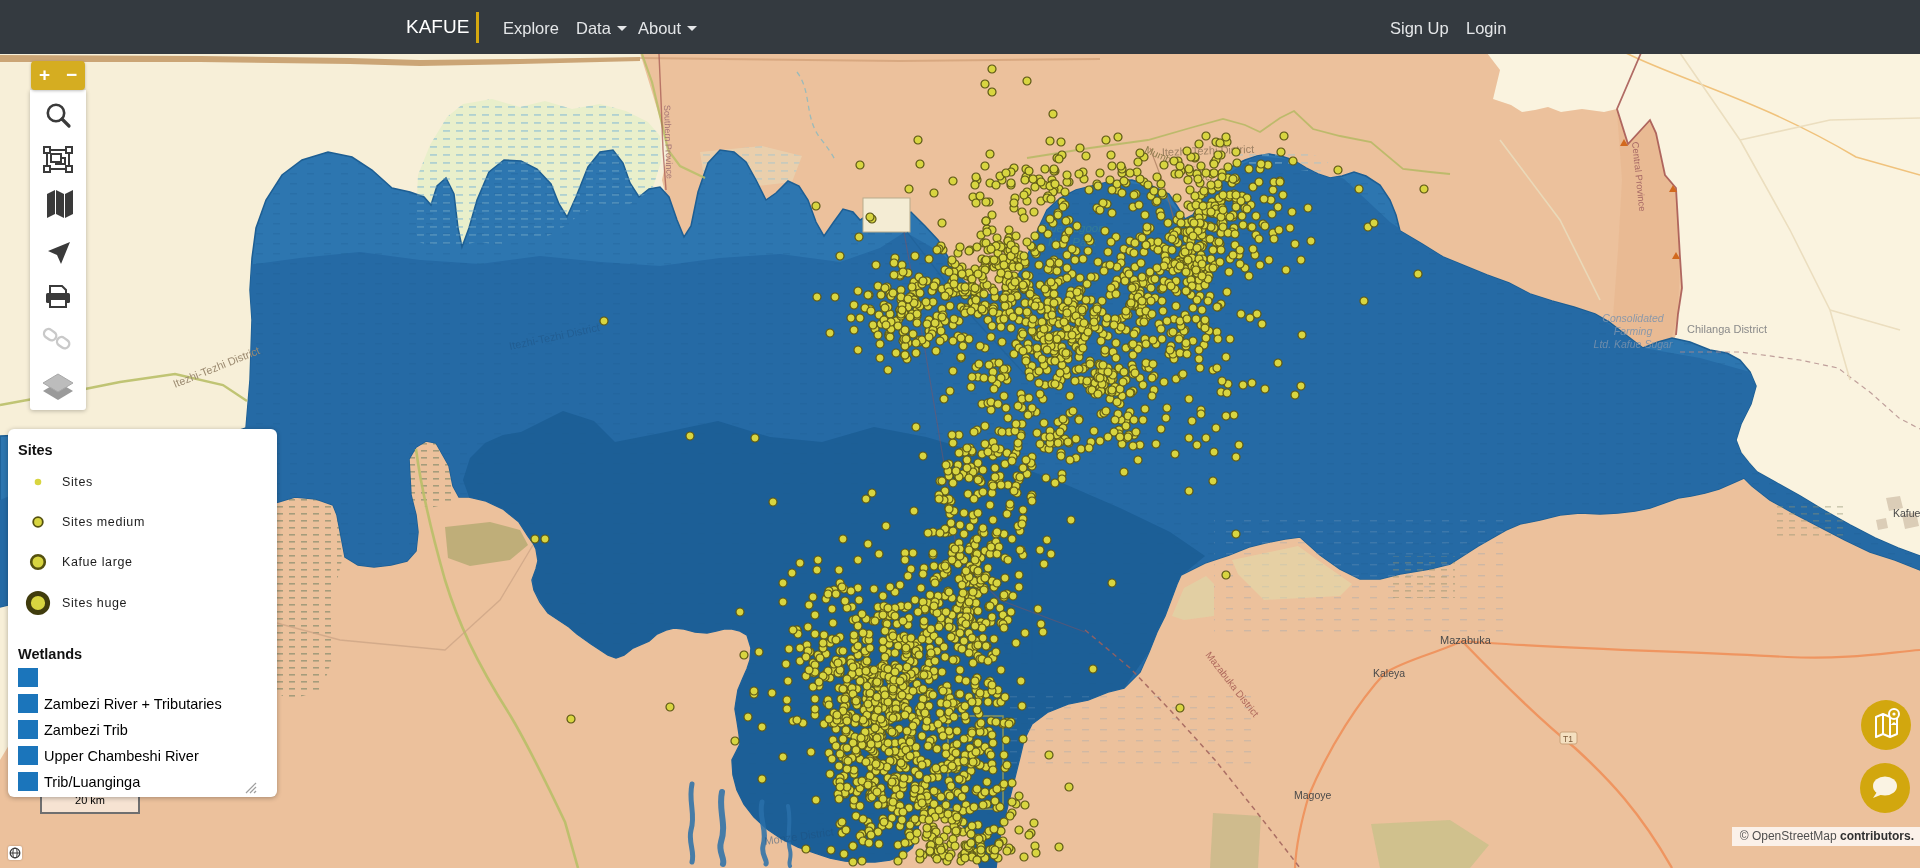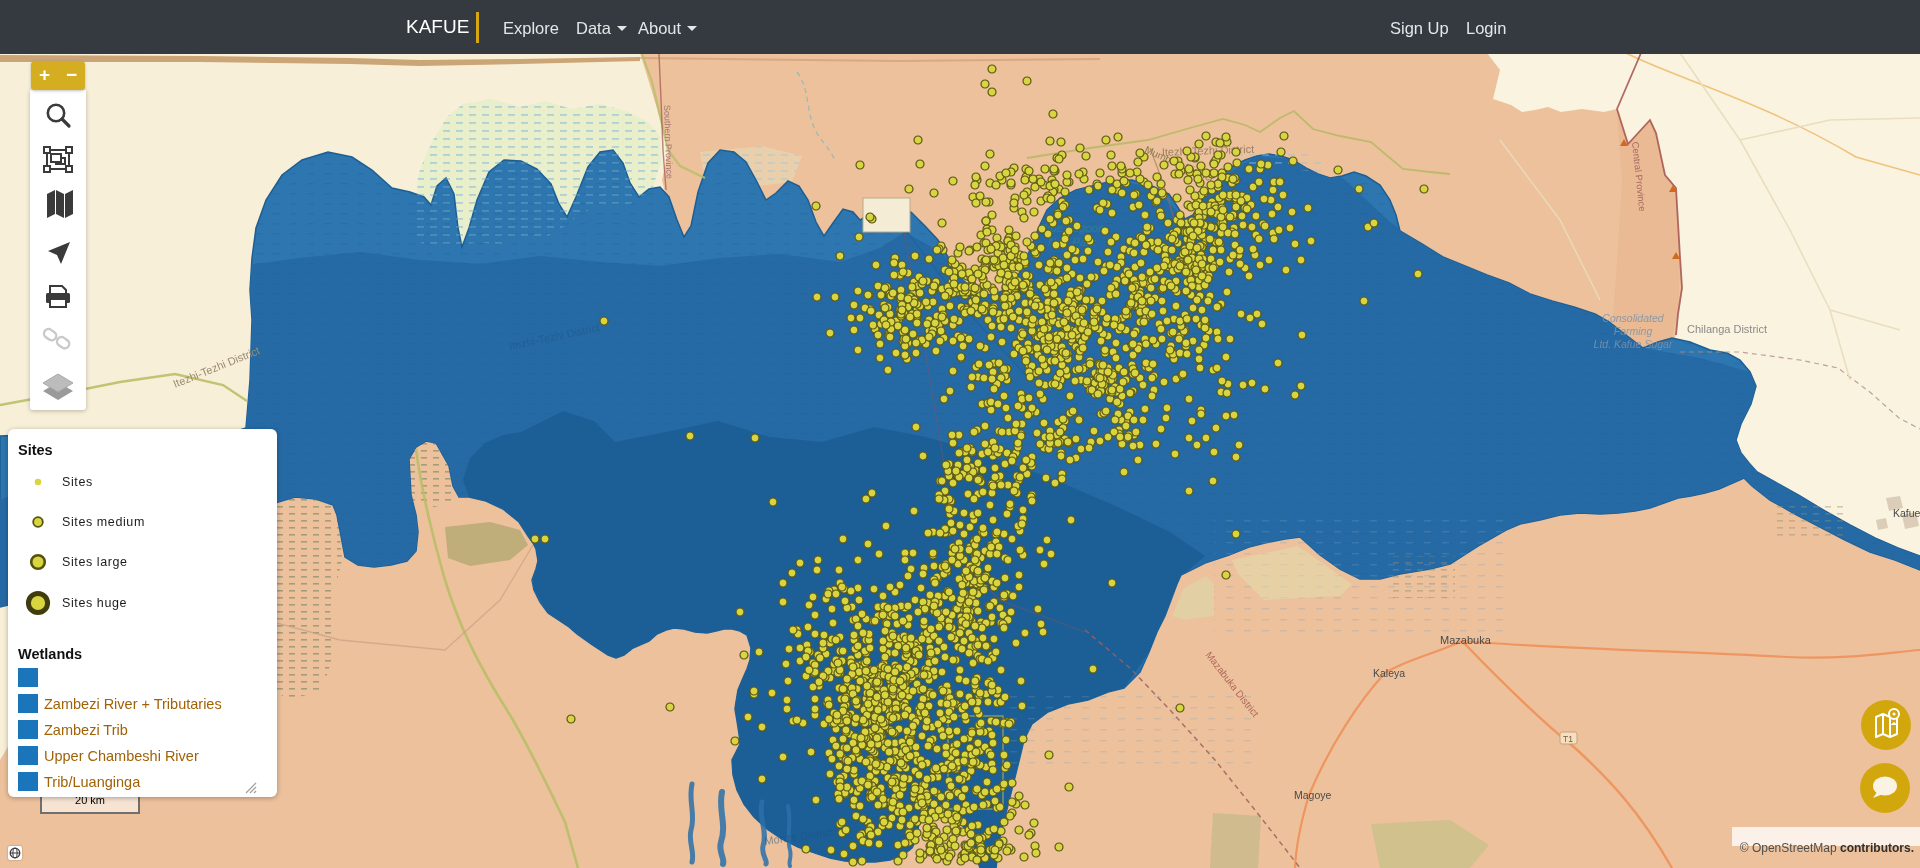--- a/index.html
+++ b/index.html
@@ -15,31 +15,31 @@
   
   #zoomctl { position:absolute; left:31px; top:61px; width:54px; height:29px; background:#d5ad21; border-radius:4px; z-index:20; box-shadow:0 1px 3px rgba(0,0,0,.25); }
   #zoomctl span { position:absolute; top:0; height:29px; line-height:27px; color:#fff; font-size:19px; font-weight:bold; text-align:center; width:27px;}
   
   #toolbar { position:absolute; left:30px; top:90px; width:56px; height:320px; background:#fff; z-index:19; box-shadow:0 1px 4px rgba(0,0,0,.25); border-radius:0 0 3px 3px;}
   #toolbar svg { position:absolute; left:0; }
   
   #legend { position:absolute; left:8px; top:429px; width:269px; height:368px; background:#fff; border-radius:6px; box-shadow:0 1px 5px rgba(0,0,0,.3); z-index:21; overflow:hidden;}
   #legend h3 { font-size:14.5px; color:#111; font-weight:bold; }
   .lrow { position:absolute; font-size:12.5px; color:#1c1c1c; letter-spacing:0.6px; }
-  .wrow { position:absolute; font-size:14.5px; color:#a16207; }
+  .wrow { position:absolute; font-size:14.5px; color:#000000; }
   .wsq  { position:absolute; left:10px; width:20px; height:19px; background:#1b75bb; }
   
   #scale { position:absolute; left:40px; top:782px; width:100px; height:32px; background:rgba(255,255,255,.55); border:2px solid #6f6f6f; border-top:none; z-index:15; text-align:center; }
   #scale div { margin-top:12px; font-size:11px; color:#000; }
   
   #globebtn { position:absolute; left:8px; top:846px; width:14px; height:14px; background:#fff; border-radius:2px; z-index:15; box-shadow:0 0 2px rgba(0,0,0,.3);}
   
   .fab { position:absolute; border-radius:50%; background:#d2a70e; z-index:22; }
   
-  #attrib { position:absolute; right:0; top:827px; height:19px; background:rgba(255,255,255,.78); z-index:23; font-size:12px; line-height:19px; padding:12px 6px 0 8px; color:#4f4f4f;}
+  #attrib { position:absolute; right:0; top:827px; height:19px; background:rgba(255,255,255,.78); z-index:23; font-size:12px; line-height:19px; padding:0 6px 0 8px; color:#4f4f4f;}
   #attrib b { color:#303030; }
 </style>
 </head>
 <body>
 <div id="stage">
 <svg id="mapsvg" width="1920" height="868" viewBox="0 0 1920 868">
 <defs>
   <circle id="d" r="4.0" fill="#d8d540" stroke="#5c5716" stroke-width="1.2"></circle>
   <clipPath id="blueclip">
           <path d="M252,258 L256,228 L266,200 L282,175 L302,160 L328,152 L352,157 L372,170 L392,188 L410,192 L424,197 L431,205 L437,186 L446,178 L454,194 L458,228 L462,247 L469,228 L477,200 L489,172 L504,160 L521,161 L537,169 L551,184 L559,204 L567,217 L576,197 L588,167 L600,152 L613,150 L623,163 L630,183 L639,197 L649,189 L660,187 L669,197 L677,220 L684,237 L691,226 L698,192 L708,163 L720,150 L734,152 L746,162 L756,180 L766,200 L776,193 L788,181 L799,186 L808,200 L816,222 L824,236 L833,223 L843,209 L853,212 L860,220 L866,216 L872,206 L878,212 L883,227 L889,216 L896,209 L903,215 L911,212 L925,226 L938,240 L951,262 L963,280 L975,291 L991,295 L1005,290 L1015,280 L1023,267 L1031,247 L1039,227 L1047,210 L1060,198 L1076,190 L1092,186 L1112,181 L1132,180 L1152,186 L1169,194 L1177,206 L1185,219 L1193,215 L1201,202 L1209,190 L1217,180 L1225,172 L1233,166 L1245,160 L1257,156 L1269,154 L1281,156 L1293,160 L1306,168 L1318,174 L1330,178 L1342,176 L1354,172 L1366,176 L1380,185 L1390,200 L1396,215 L1400,231 L1422,244 L1443,257 L1465,266 L1487,275 L1509,283 L1530,294 L1552,301 L1574,307 L1595,314 L1609,322 L1626,335 L1643,348 L1658,342 L1672,338 L1690,342 L1710,350 L1727,353 L1740,360 L1750,372 L1756,386 L1751,404 L1741,424 L1736,440 L1741,453 L1749,463 L1757,472 L1775,482 L1800,496 L1825,511 L1850,525 L1875,538 L1898,548 L1920,556 L1920,570 L1895,560 L1870,552 L1845,540 L1820,527 L1795,514 L1770,500 L1752,486 L1744,478 L1735,482 L1719,489 L1705,493 L1691,496 L1678,498 L1664,503 L1650,508 L1635,511 L1618,513 L1600,514 L1580,513 L1560,515 L1540,520 L1520,524 L1506,530 L1478,546 L1450,564 L1430,569 L1400,574 L1380,579 L1360,579 L1340,569 L1320,555 L1300,537 L1285,539 L1265,543 L1249,547 L1229,555 L1205,563 L1181,575 L1177,584 L1165,616 L1157,632 L1149,652 L1140,672 L1124,688 L1108,692 L1088,700 L1068,704 L1048,712 L1032,724 L1024,740 L1020,757 L1016,773 L1012,789 L1008,805 L1004,821 L1000,837 L998,853 L996,868 L980,868 L978,862 L975,853 L972,844 L969,834 L962,825 L953,819 L944,814 L934,812 L925,816 L919,822 L917,838 L912,848 L903,855 L890,860 L875,862 L860,862 L845,861 L830,858 L815,853 L798,847 L782,839 L767,829 L754,817 L744,804 L737,790 L733,775 L732,760 L736,752 L738,748 L740,744 L739,734 L737,721 L735,709 L736,702 L738,690 L743,678 L747,669 L750,660 L751,648 L747,635 L740,631 L732,629 L724,629 L716,631 L707,633 L695,632 L684,629 L674,628 L666,630 L657,634 L649,641 L633,648 L624,655 L616,658 L608,655 L591,644 L577,634 L569,627 L548,613 L540,602 L534,590 L532,580 L536,569 L538,561 L536,549 L533,543 L528,536 L519,522 L503,509 L486,501 L469,497 L459,497 L453,486 L449,466 L436,443 L426,441 L416,447 L409,459 L411,495 L416,515 L418,532 L416,551 L407,561 L391,565 L374,567 L358,565 L345,557 L341,536 L337,515 L333,505 L316,499 L295,497 L275,503 L262,520 L240,512 L200,522 L150,546 L100,572 L60,590 L20,602 L0,607 L0,436 L50,434 L120,432 L200,430 L240,430 L246,428 L250,380 L252,320 L250,290 Z"></path>
@@ -3006,21 +3006,21 @@
     <circle cx="30" cy="133" r="6.8" fill="#d8d540" stroke="#55510f" stroke-width="2.6"></circle>
     <circle cx="30" cy="174" r="9.6" fill="#d8d540" stroke="#403c0d" stroke-width="5"></circle>
     <g stroke="#9e9e9e" stroke-width="1.2">
       <line x1="238" y1="364" x2="248" y2="354"></line>
       <line x1="242" y1="364" x2="248" y2="358"></line>
       <line x1="246" y1="364" x2="248" y2="362"></line>
     </g>
   </svg>
   <div class="lrow" style="left:54px; top:475px; margin-top:-429px;">Sites</div>
   <div class="lrow" style="left:54px; top:515px; margin-top:-429px;">Sites medium</div>
-  <div class="lrow" style="left:54px; top:555px; margin-top:-429px;">Sites large</div>
+  <div class="lrow" style="left:54px; top:555px; margin-top:-429px;">Kafue large</div>
   <div class="lrow" style="left:54px; top:596px; margin-top:-429px;">Sites huge</div>
   <h3 style="position:absolute;left:10px;top:646px;margin-top:-429px;">Wetlands</h3>
   <div class="wsq" style="top:239px;"></div>
   <div class="wsq" style="top:265px;"></div>
   <div class="wsq" style="top:291px;"></div>
   <div class="wsq" style="top:317px;"></div>
   <div class="wsq" style="top:343px;"></div>
   <div class="wrow" style="left:36px; top:267px;">Zambezi River + Tributaries</div>
   <div class="wrow" style="left:36px; top:293px;">Zambezi Trib</div>
   <div class="wrow" style="left:36px; top:319px;text-align:right;">Upper Chambeshi River</div>

